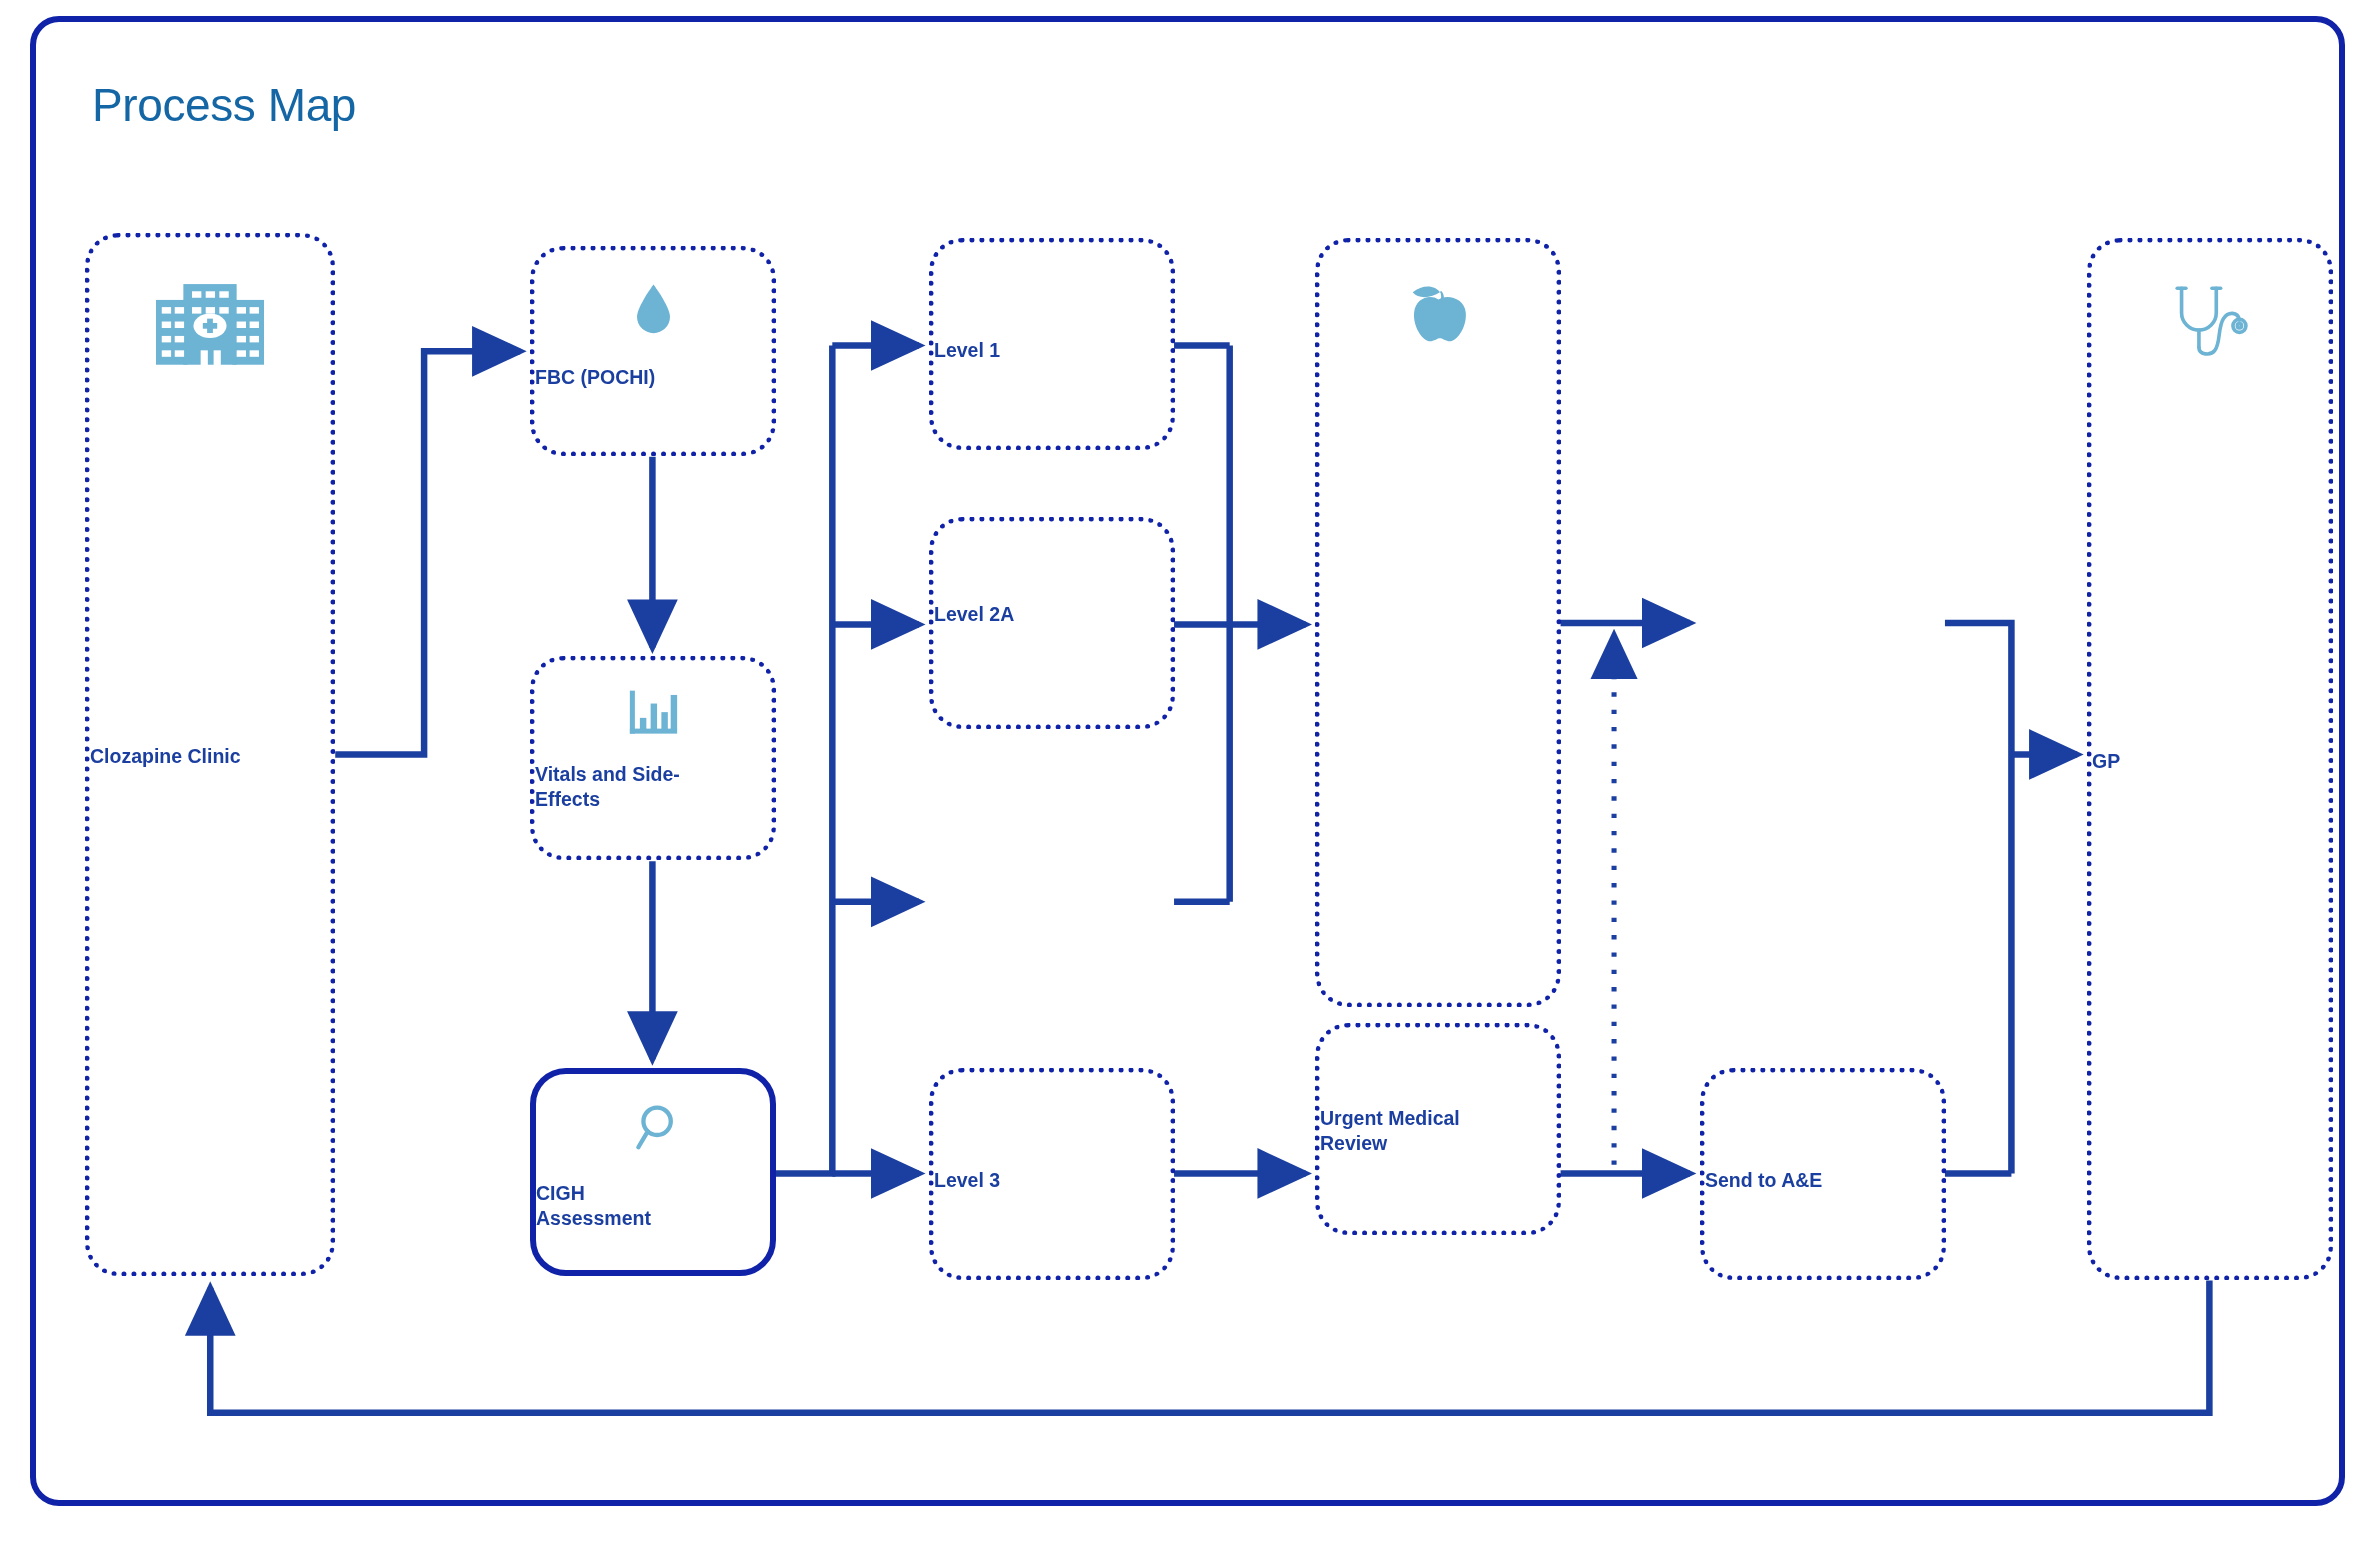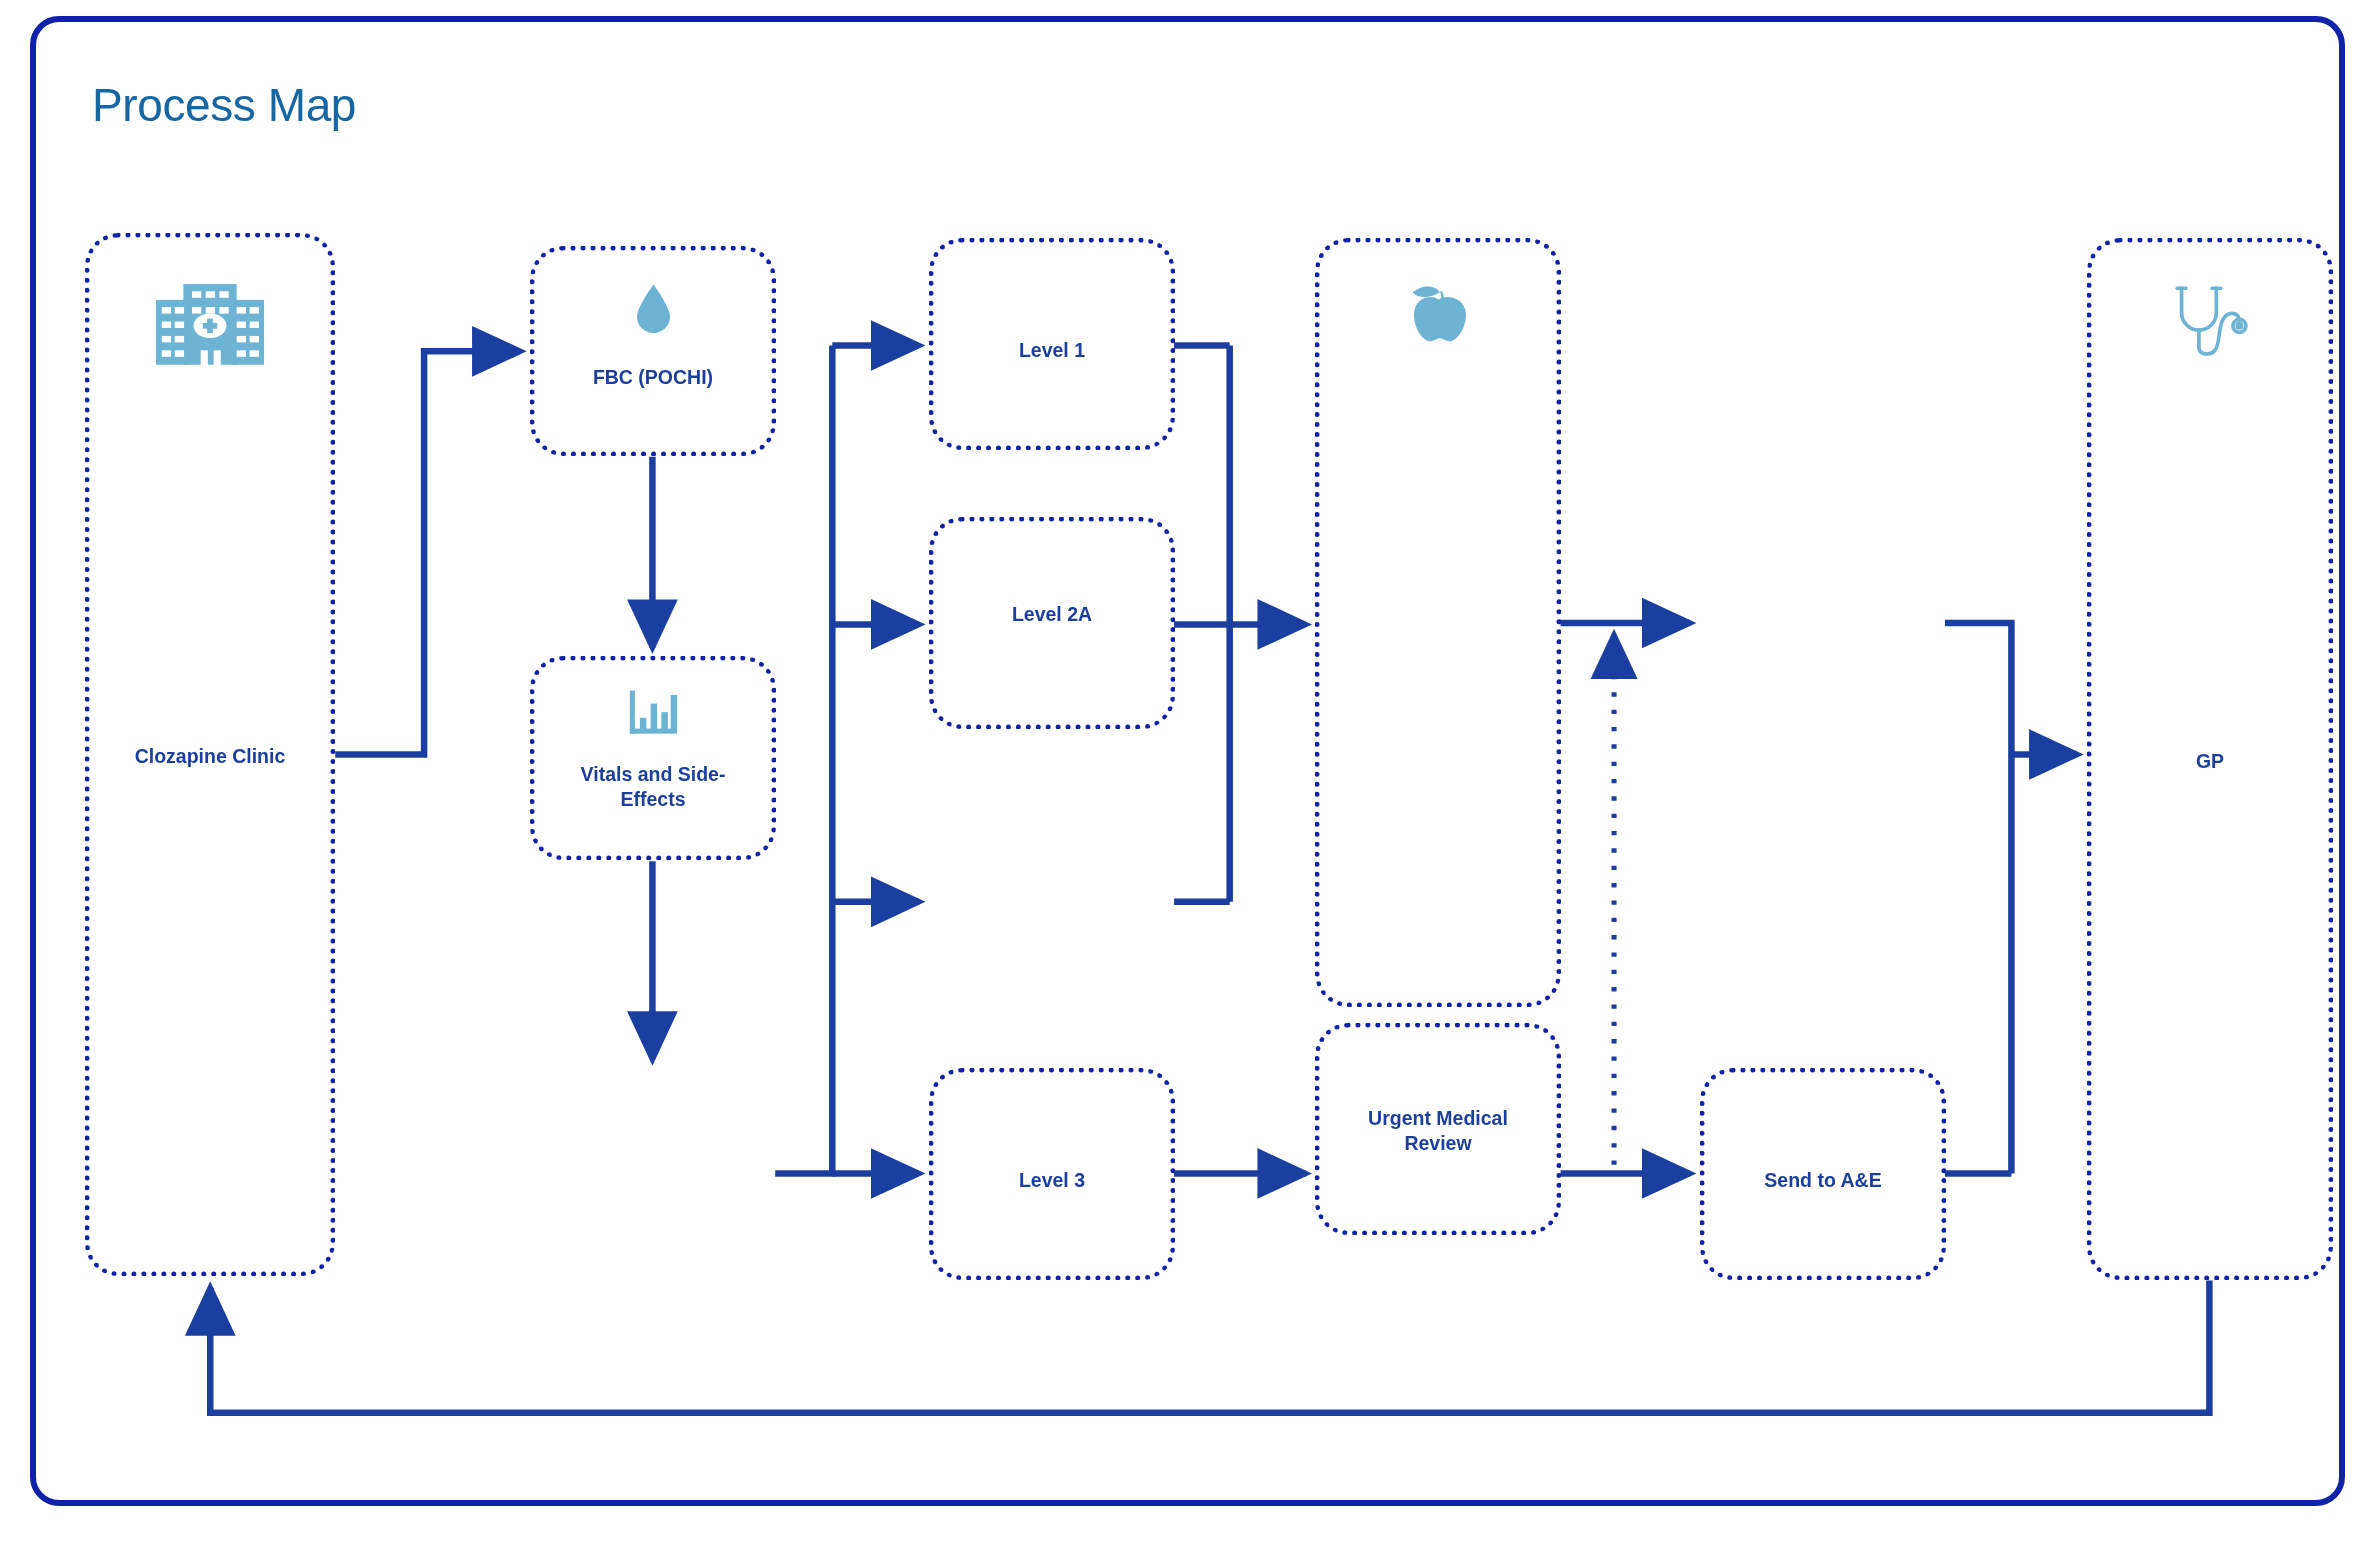--- a/index.html
+++ b/index.html
@@ -44,21 +44,20 @@
   .node.dotted{
     border:5.8px dotted #1023a8;
   }
   .node.solid{
     border:6.5px solid #1023a8;
     border-radius:36px;
   }
   .node .nlabel{
     position:absolute;
     left:0;right:0;
-    text-align:center;
     color:#1b3fa0;
     font-weight:bold;
     font-size:19.5px;
     line-height:1.28;
     white-space:pre-line;
   }
   .node .nicon{
     position:absolute;
     left:0;right:0;
     display:flex;
@@ -190,20 +189,32 @@
 
   <div class="node dotted" style="left:530px;top:246px;width:246px;height:210px;">
     <div class="nicon" style="top:32px;">
       <svg width="39" height="53" viewBox="0 0 54 74" aria-hidden="true">
         <path d="M27 2 C27 2 4 33 4 47 a23 23 0 0 0 46 0 C50 33 27 2 27 2 Z" fill="#6cb3d4"></path>
       </svg>
     </div>
     <div class="nlabel" style="top:114px;">FBC (POCHI)</div>
   </div>
 
+  <div class="node solid" style="left:530px;top:1068px;width:246px;height:208px;">
+    <div class="nicon" style="top:30px;">
+      <svg width="45" height="49" viewBox="0 0 62 68" aria-hidden="true">
+        <g fill="none" stroke="#6cb3d4" stroke-width="6" stroke-linecap="round">
+          <circle cx="36" cy="24" r="19"></circle>
+          <path d="M23 38 L10 60"></path>
+        </g>
+      </svg>
+    </div>
+    <div class="nlabel" style="top:107px;">CIGH
+Assessment</div>
+  </div>
 
   <div class="node dotted" style="left:929px;top:238px;width:246px;height:212px;">
     <div class="nlabel" style="top:95px;">Level 1</div>
   </div>
 
   <div class="node dotted" style="left:929px;top:517px;width:246px;height:212px;">
     <div class="nlabel" style="top:80px;">Level 2A</div>
   </div>
 
 

